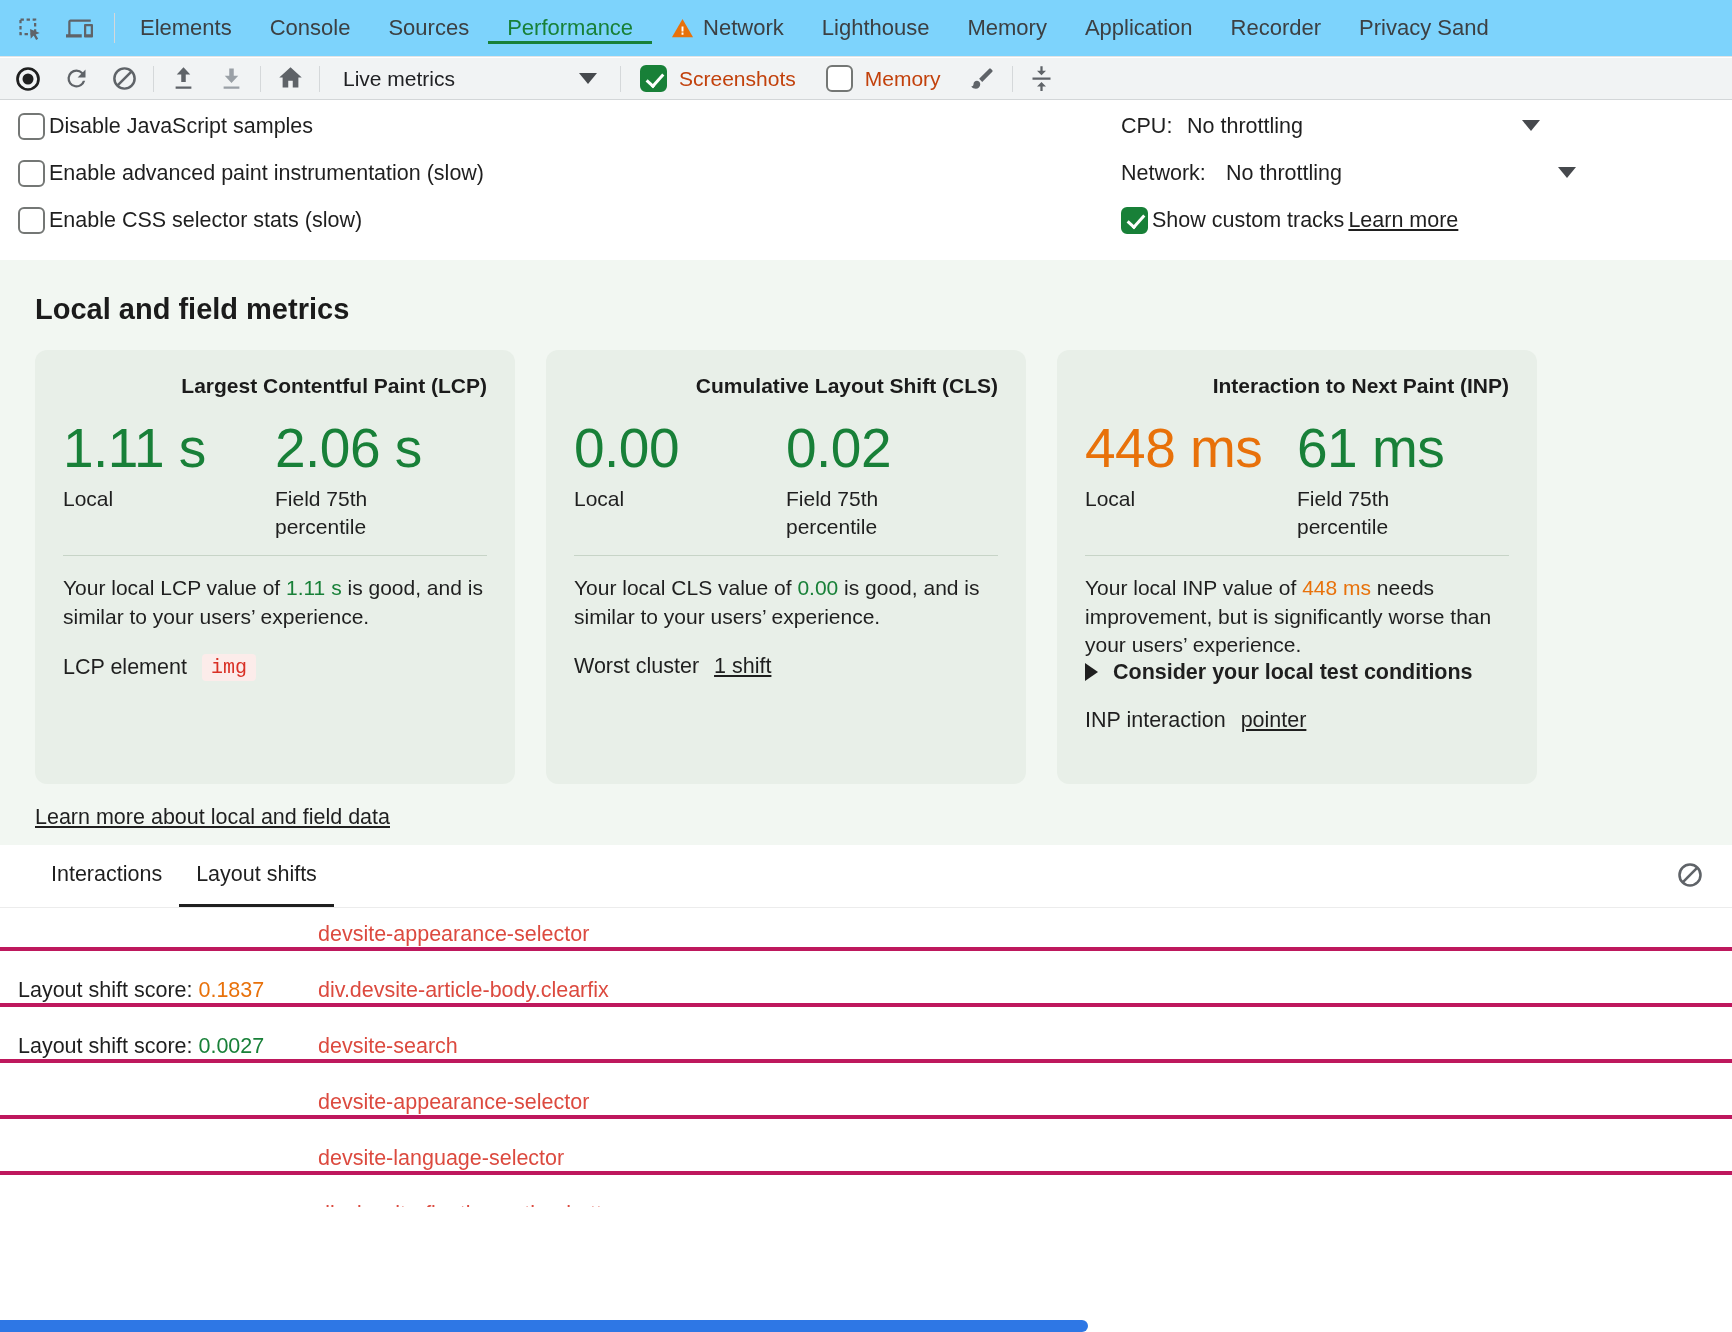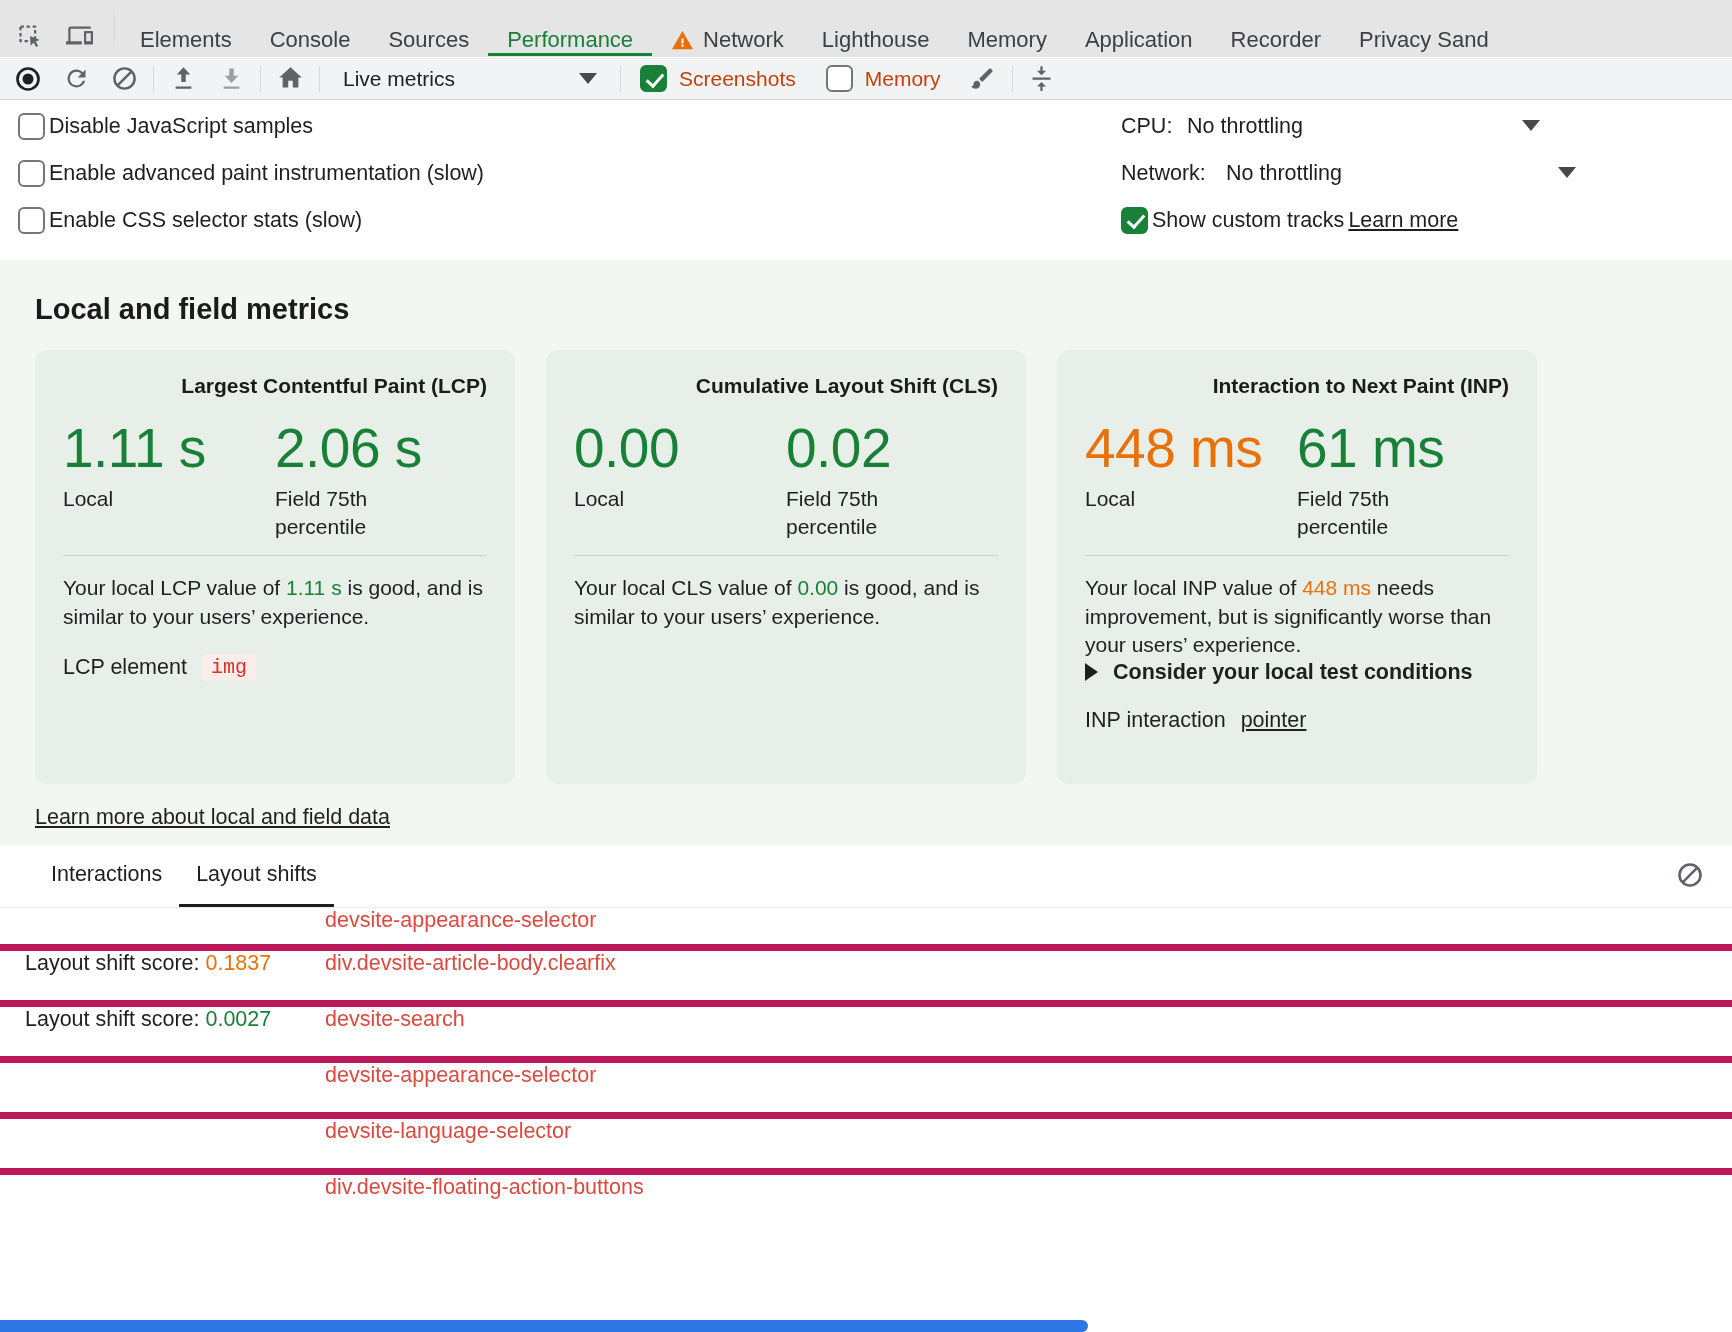--- a/index.html
+++ b/index.html
@@ -5,21 +5,21 @@
   * { margin:0; padding:0; box-sizing:border-box; }
   html,body { width:1732px; height:1332px; }
   body {
     font-family:"Liberation Sans","DejaVu Sans",sans-serif;
     color:#1f1f1f; background:#fff; overflow:hidden; position:relative;
   }
   svg { display:block; }
 
   
   .tabbar { position:absolute; top:0; left:0; right:0; height:57px;
-    background:#e5e5e5; display:flex; align-items:flex-end;
+    background:#7dd3fc; display:flex; align-items:center;
     border-bottom:1px solid #e2e4e6; }
   .tabbar-icons { display:flex; align-items:center; padding:0 8px; gap:8px; }
   .iconbtn { width:42px; height:42px; display:flex; align-items:center; justify-content:center;
     background:none; border:none; border-radius:6px; cursor:pointer; }
   .iconbtn svg { width:27px; height:27px; fill:#5f6368; }
   .vsep { width:1px; background:#d5d8da; align-self:center; height:30px; margin:0 6px; }
   .tabs { display:flex; align-items:stretch; flex:1; overflow:hidden; }
   .tab { display:flex; align-items:center; gap:9px; padding:0 19px; font-size:22px;
     color:#3c4043; white-space:nowrap; border-bottom:3px solid transparent;
     border-top:3px solid transparent; cursor:pointer; }
@@ -85,22 +85,22 @@
   
   .log { position:absolute; top:845px; left:0; right:0; bottom:0; background:#fff; }
   .log-tabs { height:62px; display:flex; align-items:stretch; padding-left:34px; position:relative; }
   .log-tab { display:flex; align-items:center; padding:0 17px; font-size:21.5px; color:#1f1f1f;
     border-bottom:3px solid transparent; cursor:pointer; white-space:nowrap; }
   .log-tab.active { border-bottom-color:#1f1f1f; }
   .log-clear { position:absolute; right:22px; top:13px; width:34px; height:34px;
     background:none; border:none; cursor:pointer; }
   .log-clear svg { width:28px; height:28px; }
   .log-rows { height:300px; overflow:hidden; border-top:1px solid #ececec; }
-  .log-row { display:flex; align-items:flex-start; height:56px; border-bottom:7px solid #be185d;
-    padding-left:25px; cursor:pointer; }
+  .log-row { display:flex; align-items:flex-end; height:56px; border-bottom:4px solid #be185d;
+    padding-left:18px; cursor:pointer; }
   .log-row.short { height:43px; }
   .log-score { width:300px; flex:none; font-size:21.5px; color:#1f1f1f; }
   .node-link { font-size:21.5px; color:#dc4a3f; cursor:pointer; }
 
   .hscroll { position:absolute; bottom:0; left:0; width:1088px; height:12px;
     background:#2e77e5; border-radius:0 6px 6px 0; cursor:grab; }
 </style>
 </head>
 <body>
 
@@ -281,20 +281,24 @@
           <div class="val" data-color="green">0.00</div>
           <div class="val-label">Local</div>
         </div>
         <div class="val-block">
           <div class="val" data-color="green">0.02</div>
           <div class="val-label">Field 75th percentile</div>
         </div>
       </div>
       <hr class="card-divider">
       <p><span>Your local CLS value of </span><span class="hl" data-color="green">0.00</span><span> is good, and is similar to your users’ experience.</span></p>
+      <div class="card-extra">
+        <span>Worst cluster</span>
+        <a class="xlink">1 shift</a>
+      </div>
     </article>
 
     <article class="card">
       <h3>Interaction to Next Paint (INP)</h3>
       <div class="vals">
         <div class="val-block">
           <div class="val" data-color="orange">448 ms</div>
           <div class="val-label">Local</div>
         </div>
         <div class="val-block">

